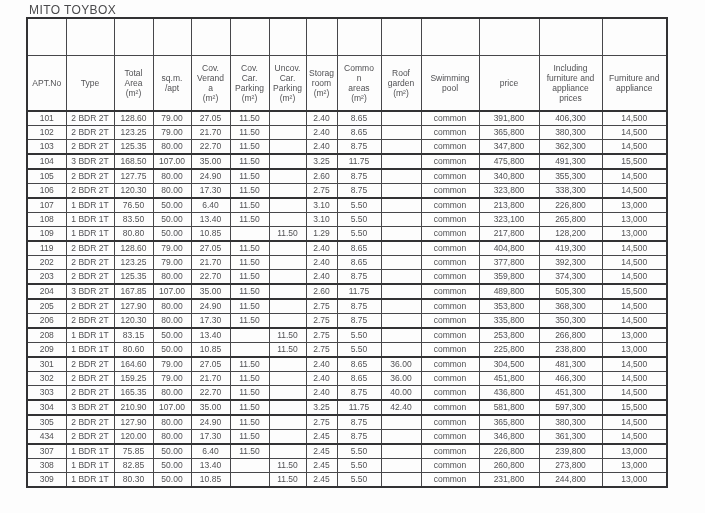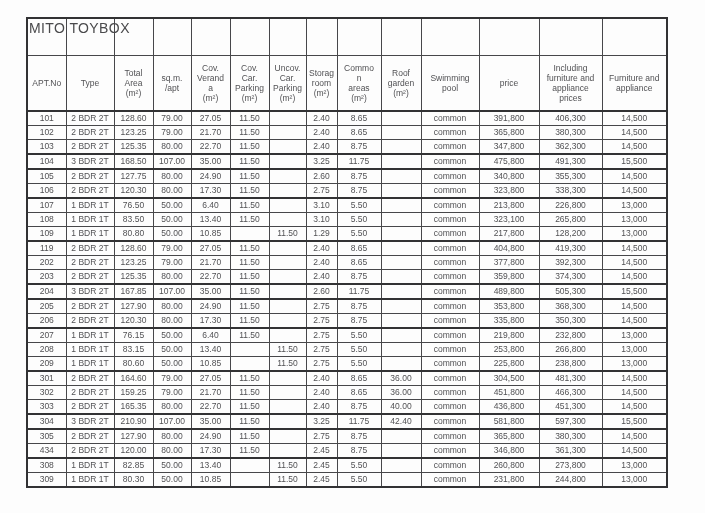--- a/index.html
+++ b/index.html
@@ -11,22 +11,22 @@
   .page {
     position: relative;
     width: 705px;
     height: 513px;
     background: #fdfdfd;
     overflow: hidden;
   }
   .title {
     position: absolute;
     left: 29px;
-    top: 20px;
-    font-size: 14px;
+    top: 3px;
+    font-size: 12px;
     letter-spacing: 0.4px;
     color: #4a4a4c;
   }
   table.apt {
     position: absolute;
     left: 26px;
     top: 17px;
     width: 640px;
     border-collapse: collapse;
     table-layout: fixed;
@@ -388,36 +388,20 @@
           <td></td>
           <td>2.75</td>
           <td>8.75</td>
           <td></td>
           <td>common</td>
           <td>335,800</td>
           <td>350,300</td>
           <td>14,500</td>
         </tr>
         <tr class="data">
-          <td>207</td>
-          <td>1 BDR 1T</td>
-          <td>76.15</td>
-          <td>50.00</td>
-          <td>6.40</td>
-          <td>11.50</td>
-          <td></td>
-          <td>2.75</td>
-          <td>5.50</td>
-          <td></td>
-          <td>common</td>
-          <td>219,800</td>
-          <td>232,800</td>
-          <td>13,000</td>
-        </tr>
-        <tr class="data">
           <td>208</td>
           <td>1 BDR 1T</td>
           <td>83.15</td>
           <td>50.00</td>
           <td>13.40</td>
           <td></td>
           <td>11.50</td>
           <td>2.75</td>
           <td>5.50</td>
           <td></td>
@@ -532,20 +516,36 @@
           <td></td>
           <td>2.45</td>
           <td>8.75</td>
           <td></td>
           <td>common</td>
           <td>346,800</td>
           <td>361,300</td>
           <td>14,500</td>
         </tr>
         <tr class="data">
+          <td>307</td>
+          <td>1 BDR 1T</td>
+          <td>75.85</td>
+          <td>50.00</td>
+          <td>6.40</td>
+          <td>11.50</td>
+          <td></td>
+          <td>2.45</td>
+          <td>5.50</td>
+          <td></td>
+          <td>common</td>
+          <td>226,800</td>
+          <td>239,800</td>
+          <td>13,000</td>
+        </tr>
+        <tr class="data">
           <td>308</td>
           <td>1 BDR 1T</td>
           <td>82.85</td>
           <td>50.00</td>
           <td>13.40</td>
           <td></td>
           <td>11.50</td>
           <td>2.45</td>
           <td>5.50</td>
           <td></td>

